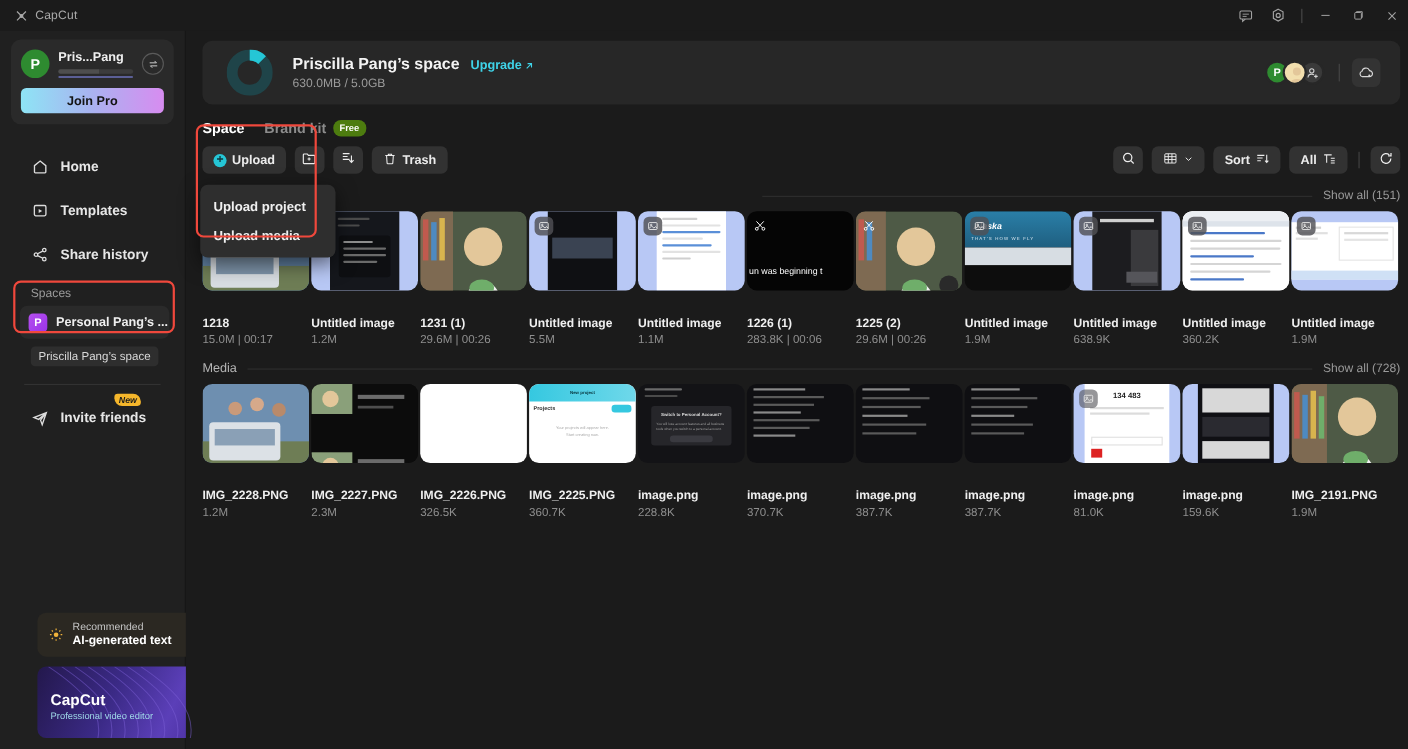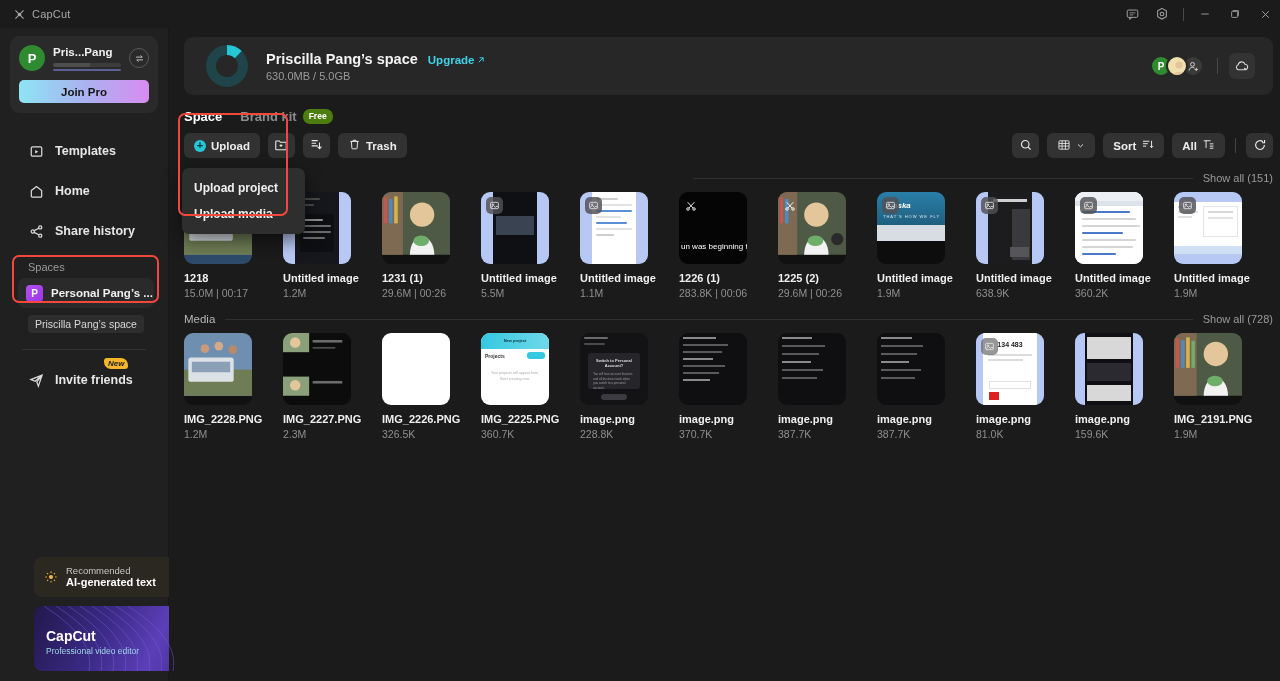--- a/index.html
+++ b/index.html
@@ -172,24 +172,24 @@
 
   
   .section { padding: 0 15px; }
   .sec-head { display: flex; align-items: center; gap: 10px; margin: 14px 0 8px 0; }
   .sec-title { font-size: 11.5px; color: #b5b5b5; }
   .sec-line { flex: 1; height: 1px; background: #2f2f2f; }
   .sec-all { font-size: 11px; color: #9a9a9a; }
   .card { width: 99px; margin-right: 0; }
   .row { display: grid; grid-template-columns: repeat(11, 1fr); gap: 0; }
   .thumb {
-    width: 68px; height: 72px; border-radius: 9px; overflow: hidden;
+    width: 97px; height: 72px; border-radius: 9px; overflow: hidden;
     position: relative; background: #111;
   }
-  .cap-name { font-size: 11px; font-weight: bold; color: #efefef; margin-top: 8px;
+  .cap-name { font-size: 11px; font-weight: bold; color: #efefef; margin-top: 24px;
               white-space: nowrap; overflow: hidden; }
   .cap-meta { font-size: 10.5px; color: #8f8f8f; margin-top: 3px; white-space: nowrap; }
   .badge-img {
     position: absolute; left: 5px; top: 5px; width: 17px; height: 17px;
     border-radius: 5px; background: rgba(80,80,85,.82);
     display: flex; align-items: center; justify-content: center; color: #e9e9e9;
   }
   .scissor { position: absolute; left: 6px; top: 6px; color: #fff; }
 
   
@@ -273,33 +273,33 @@
           </svg>
         </div>
       </div>
       <div class="joinpro">Join Pro</div>
     </div>
 
     <div class="navlist">
       <div class="navitem">
         <span class="ico">
           <svg width="15" height="15" viewBox="0 0 16 16" fill="none" stroke="currentColor" stroke-width="1.3">
-            <rect x="2.4" y="3" width="11.2" height="10" rx="1.4"></rect>
-              <path d="M6.6 6.4l3.3 1.9-3.3 1.9Z" fill="currentColor" stroke="none"></path>
+            <path d="M2.5 7L8 2.6 13.5 7v6.2a.8.8 0 0 1-.8.8H3.3a.8.8 0 0 1-.8-.8Z"></path>
           </svg>
         </span>
-        <span>Templates</span>
+        <span>Home</span>
       </div>
       <div class="navitem">
         <span class="ico">
           <svg width="15" height="15" viewBox="0 0 16 16" fill="none" stroke="currentColor" stroke-width="1.3">
-            <path d="M2.5 7L8 2.6 13.5 7v6.2a.8.8 0 0 1-.8.8H3.3a.8.8 0 0 1-.8-.8Z"></path>
+            <rect x="2.4" y="3" width="11.2" height="10" rx="1.4"></rect>
+              <path d="M6.6 6.4l3.3 1.9-3.3 1.9Z" fill="currentColor" stroke="none"></path>
           </svg>
         </span>
-        <span>Home</span>
+        <span>Templates</span>
       </div>
       <div class="navitem">
         <span class="ico">
           <svg width="15" height="15" viewBox="0 0 16 16" fill="none" stroke="currentColor" stroke-width="1.3">
             <circle cx="12" cy="3.6" r="1.7"></circle>
               <circle cx="4" cy="8" r="1.7"></circle>
               <circle cx="12" cy="12.4" r="1.7"></circle>
             <path d="M5.5 7.1l5-2.6M5.5 8.9l5 2.6"></path>
           </svg>
         </span>

